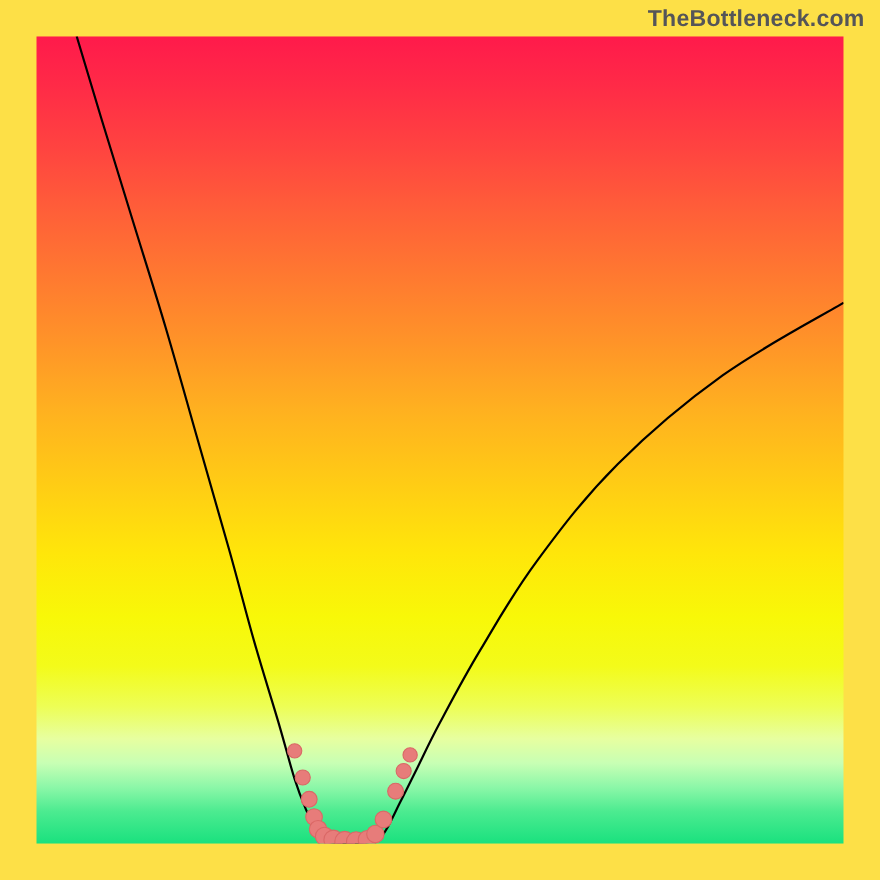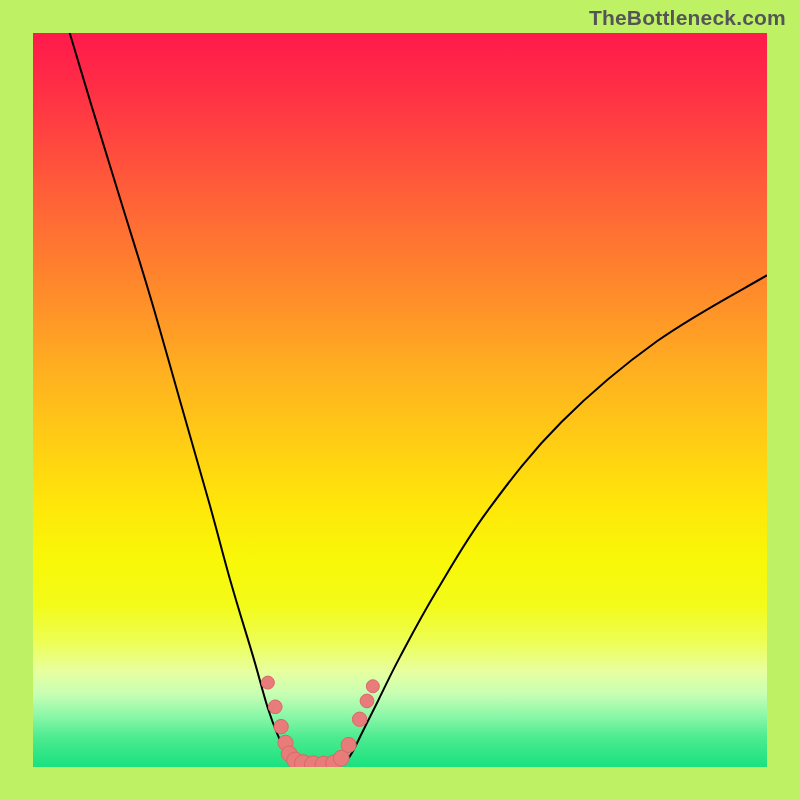--- a/index.html
+++ b/index.html
@@ -1,21 +1,21 @@
 <!DOCTYPE html>
 <html><head>
 <meta charset="utf-8">
 <style>
   * { margin: 0; padding: 0; box-sizing: border-box; }
   html, body { width: 800px; height: 800px; overflow: hidden; background: #000; }
   .frame {
     position: relative;
     width: 800px;
     height: 800px;
-    background: #bef264;
+    background: #fde047;
   }
   .watermark {
     position: absolute;
     top: 6px;
     right: 14px;
     font-family: Arial, Helvetica, sans-serif;
     font-size: 21px;
     font-weight: 600;
     color: #555558;
     letter-spacing: 0.2px;

